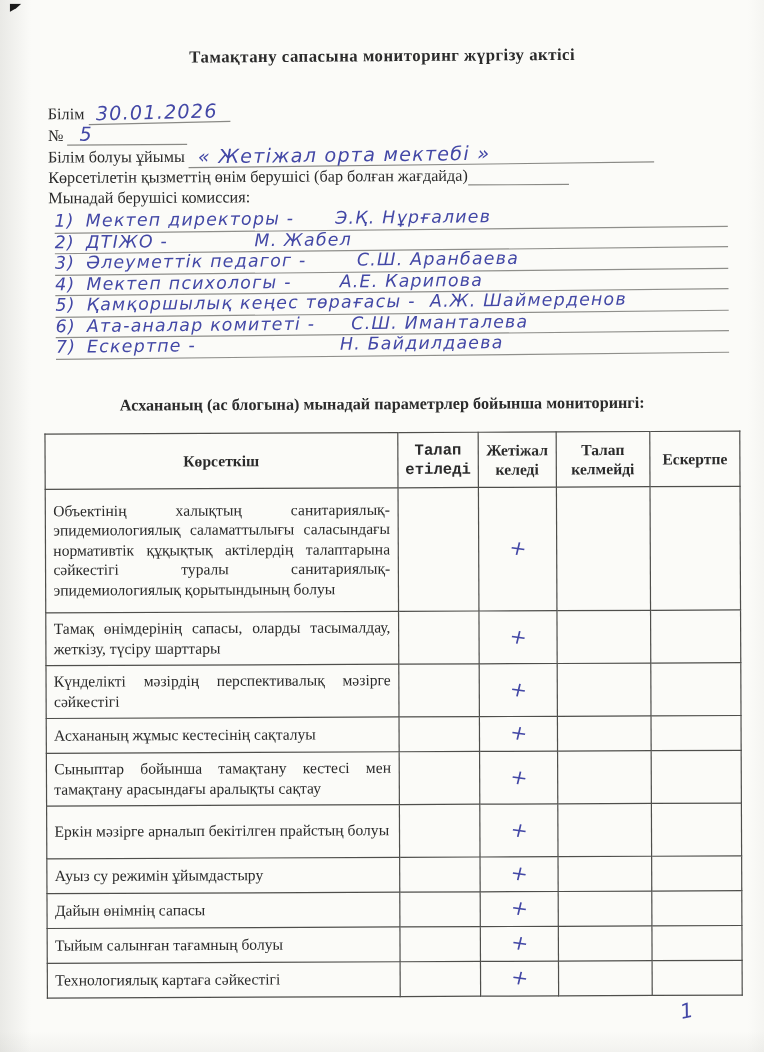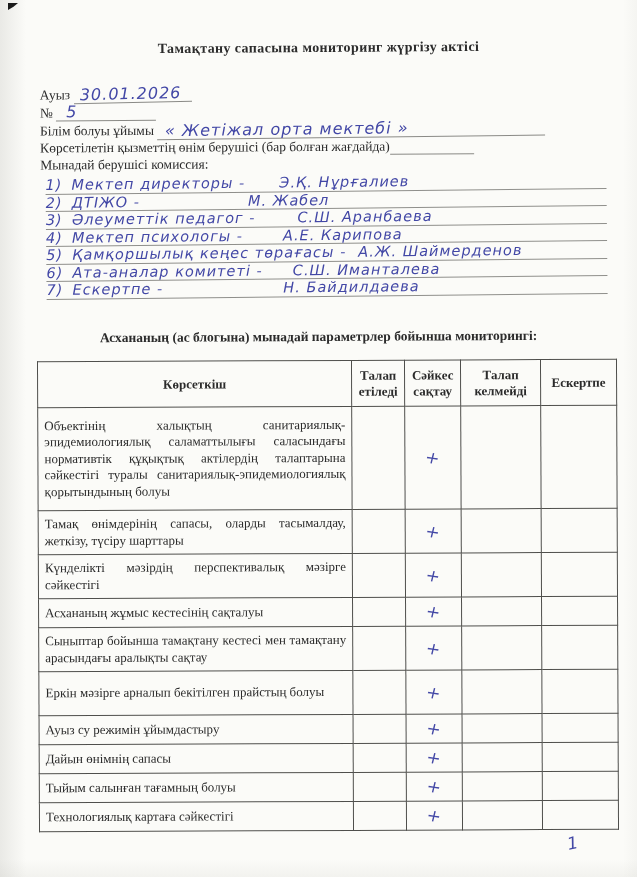--- a/index.html
+++ b/index.html
@@ -55,21 +55,21 @@
     display: flex;
     align-items: baseline;
     border-bottom: 1px solid #8f8f8b;
     height: 17.5px;
     font-size: 14.5px;
     white-space: nowrap;
     overflow: visible;
   }
   .commission-line .cnum { width: 26px; flex: none; }
   .commission-line .cname { margin-left: 34px; }
-  .commission-line:nth-child(2) .cname { margin-left: 108px; }
+  .commission-line:nth-child(2) .cname { margin-left: 72px; }
   .commission-line:nth-child(3) .cname { margin-left: 42px; }
   .commission-line:nth-child(4) .cname { margin-left: 40px; }
   .commission-line:nth-child(5) .cname { margin-left: 12px; }
   .commission-line:nth-child(6) .cname { margin-left: 30px; }
   .commission-line:nth-child(7) .cname { margin-left: 120px; }
   .monitoring-subtitle {
     margin-top: 32px;
     text-align: center;
     font-size: 13.5px;
     font-weight: bold;
@@ -88,21 +88,21 @@
     vertical-align: middle;
   }
   .mon-table th {
     font-size: 13px;
     font-weight: bold;
     text-align: center;
     height: 46px;
     line-height: 16px;
   }
   .col-indicator { width: 315px; }
-  .col-required { width: 53px; }
+  .col-required { width: 53px; font-family: Liberation Mono, monospace; }
   .col-conform { width: 56px; }
   .col-nonconform { width: 80px; }
   .col-note { width: 76px; border-radius: 23px; }
   .cell-indicator {
     text-align: justify;
     line-height: 16.5px;
     padding: 6px 8px 6px 9px;
   }
   .cell-mark {
     text-align: center;
@@ -124,21 +124,21 @@
 </head>
 <body>
 
 <div class="page">
   <div class="corner-artifact"></div>
 
   <div class="doc-title">Тамақтану сапасына мониторинг жүргізу актісі</div>
 
   <div class="fields">
     <div class="field-line">
-      <span>Ауыз</span>
+      <span>Білім</span>
       <span class="hw hw-big u date-val">30.01.2026</span>
     </div>
     <div class="field-line">
       <span>№</span>
       <span class="hw hw-big u num-val">5</span>
     </div>
     <div class="field-line">
       <span>Білім болуы ұйымы</span>
       <span class="hw hw-big u org-val">« Жетіжал орта мектебі »</span>
     </div>
@@ -188,21 +188,21 @@
     </div>
   </div>
 
   <div class="monitoring-subtitle">Асхананың  (ас блогына) мынадай параметрлер бойынша мониторингі:</div>
 
   <table class="mon-table">
     <thead>
       <tr>
         <th class="col-indicator">Көрсеткіш</th>
         <th class="col-required">Талап етіледі</th>
-        <th class="col-conform">Сәйкес сақтау</th>
+        <th class="col-conform">Жетіжал келеді</th>
         <th class="col-nonconform">Талап келмейді</th>
         <th class="col-note">Ескертпе</th>
       </tr>
     </thead>
     <tbody>
       <tr class="row-tall">
         <td class="cell-indicator">Объектінің халықтың санитариялық-эпидемиологиялық саламаттылығы саласындағы нормативтік құқықтық актілердің талаптарына сәйкестігі туралы санитариялық-эпидемиологиялық қорытындының болуы</td>
         <td class="cell-mark"></td>
         <td class="cell-mark"><span>+</span></td>
         <td class="cell-mark"></td>

